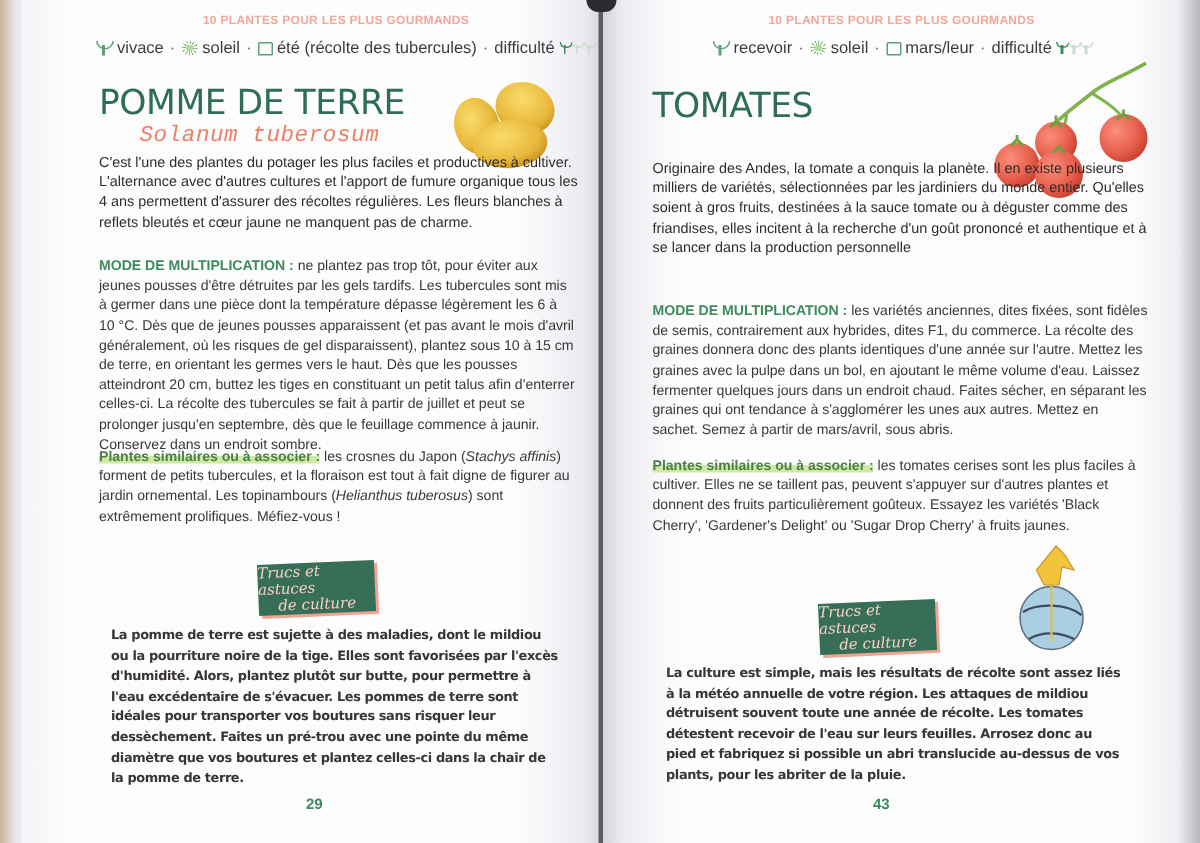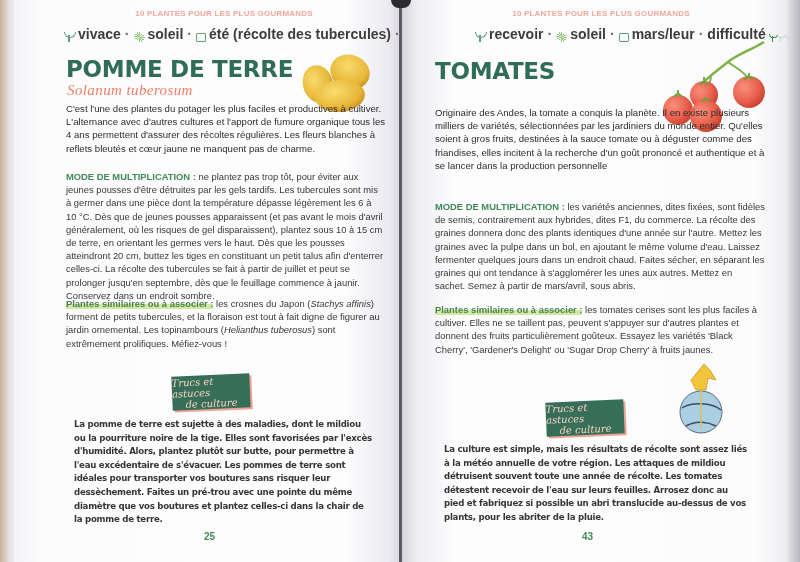--- a/index.html
+++ b/index.html
@@ -17,36 +17,36 @@
   .page.left { left: 14px; width: 387px;
     background: linear-gradient(to right, #f4f3f6 0%, #fcfcfd 8%, #fdfdfe 85%, #eceaf0 97%, #d9d7de 100%); }
   .page.right { left: 401px; width: 385px;
     background: linear-gradient(to right, #d5d3da 0%, #eeedf2 4%, #fdfdfe 14%, #fcfcfd 92%, #eeedf1 100%); }
 
   .gutter { position: absolute; left: 399px; top: 0; width: 3px; height: 562px; background: #5d5b62; }
   .gutter-top { position: absolute; left: 391px; top: 0; width: 20px; height: 8px; background: #2b2a2e; border-radius: 0 0 10px 10px; }
 
   .running-head { position: absolute; top: 9px; font-size: 8px; font-weight: bold; color: #f0a89a; letter-spacing: 0.2px; text-align: center; }
 
-  .meta-line { position: absolute; top: 26px; font-size: 14px; font-weight: bold; color: #3e3b3b; display: flex; align-items: flex-end; gap: 3px; white-space: nowrap; }
+  .meta-line { position: absolute; top: 26px; font-size: 11px; font-weight: normal; color: #3e3b3b; display: flex; align-items: center; gap: 3px; white-space: nowrap; }
   .meta-line .sep { color: #6a6a6a; margin: 0 1px; }
   .ic { display: inline-block; width: 11px; height: 10px; position: relative; vertical-align: middle; }
   .ic-sprout::before { content: ""; position: absolute; left: 4px; top: 3px; width: 2px; height: 7px; background: #5fa07a; }
   .ic-sprout::after { content: ""; position: absolute; left: 0; top: 0; width: 10px; height: 5px; border: 1.5px solid #5fa07a; border-top: none; border-radius: 0 0 6px 6px; }
   .ic-sun { border-radius: 50%; background: radial-gradient(circle, #b6d9a4 30%, transparent 32%), repeating-conic-gradient(#8dc07c 0 10deg, transparent 10deg 30deg); }
   .ic-cal { border: 1.5px solid #5fa07a; border-radius: 1px; width: 10px; height: 9px; }
   .diff { display: inline-flex; gap: 1px; }
   .diff .d { display: inline-block; width: 7px; height: 8px; position: relative; }
   .diff .d::before { content: ""; position: absolute; left: 3px; top: 2px; width: 1.5px; height: 6px; background: currentColor; }
   .diff .d::after { content: ""; position: absolute; left: 0; top: 0; width: 7px; height: 3px; border: 1.5px solid currentColor; border-top: none; border-radius: 0 0 4px 4px; }
   .diff .on { color: #3f8a5c; }
   .diff .off { color: #c9ddcf; }
 
-  .title { position: absolute; font-size: 23px; font-weight: bold; color: #2f6d56; letter-spacing: -0.3px; font-family: "DejaVu Sans", sans-serif; }
-  .latin { position: absolute; font-size: 15px; font-style: italic; color: #ef7e68; font-family: Liberation Serif, serif; letter-spacing: 0.4px; }
+  .title { position: absolute; font-size: 23px; font-weight: normal; color: #2f6d56; letter-spacing: -0.3px; font-family: "DejaVu Sans", sans-serif; }
+  .latin { position: absolute; font-size: 15px; font-style: italic; color: #ef7e68; font-family: Liberation Mono, monospace; letter-spacing: 0.4px; margin-left: 26px; }
 
   .intro { position: absolute; font-size: 9.6px; font-weight: normal; color: #2f2c2c; line-height: 13.2px; }
   .body-text { position: absolute; font-size: 9.4px; color: #3a3737; line-height: 13.2px; }
   .label-green { font-weight: bold; color: #3f8a5c; }
   .label-assoc { font-weight: bold; color: #4b7f4e; background: linear-gradient(transparent 55%, #cfe8a2 55%); }
 
   .tips-badge { position: absolute; width: 78px; height: 34px; background: #376e58; box-shadow: 2px 2px 0 #f0a393; transform: rotate(-2.5deg); display: flex; flex-direction: column; align-items: center; justify-content: center; }
   .tips-badge span { display: block; font-family: "DejaVu Serif", serif; font-style: italic; font-size: 10px; line-height: 11px; color: #f7d0c3; }
 
   .tips-text { position: absolute; font-size: 8.6px; font-weight: bold; color: #3a3535; line-height: 13.6px; font-family: "DejaVu Sans", sans-serif; letter-spacing: -0.25px; }
@@ -111,21 +111,21 @@
       <span class="label-assoc">Plantes similaires ou à associer :</span><span>  les crosnes du Japon (</span><i>Stachys affinis</i><span>) forment de petits tubercules, et la floraison est tout à fait digne de figurer au jardin ornemental. Les topinambours (</span><i>Helianthus tuberosus</i><span>) sont extrêmement prolifiques. Méfiez-vous !</span>
     </div>
 
     <div class="tips-badge" style="left:158px; top:375px;">
       <span>Trucs et astuces</span>
       <span>de culture</span>
     </div>
 
     <div class="tips-text" style="left:60px; top:418px; width:300px;">La pomme de terre est sujette à des maladies, dont le mildiou ou la pourriture noire de la tige. Elles sont favorisées par l'excès d'humidité. Alors, plantez plutôt sur butte, pour permettre à l'eau excédentaire de s'évacuer. Les pommes de terre sont idéales pour transporter vos boutures sans risquer leur dessèchement. Faites un pré-trou avec une pointe du même diamètre que vos boutures et plantez celles-ci dans la chair de la pomme de terre.</div>
 
-    <div class="page-num" style="left:190px;">25</div>
+    <div class="page-num" style="left:190px;">29</div>
   </div>
 
   <div class="page right">
     <div class="running-head" style="left:100px; width:200px;">10 PLANTES POUR LES PLUS GOURMANDS</div>
 
     <div class="meta-line" style="left:74px;">
       <span class="ic ic-sprout"></span>
       <span>recevoir</span>
       <span class="sep">·</span>
       <span class="ic ic-sun"></span>

